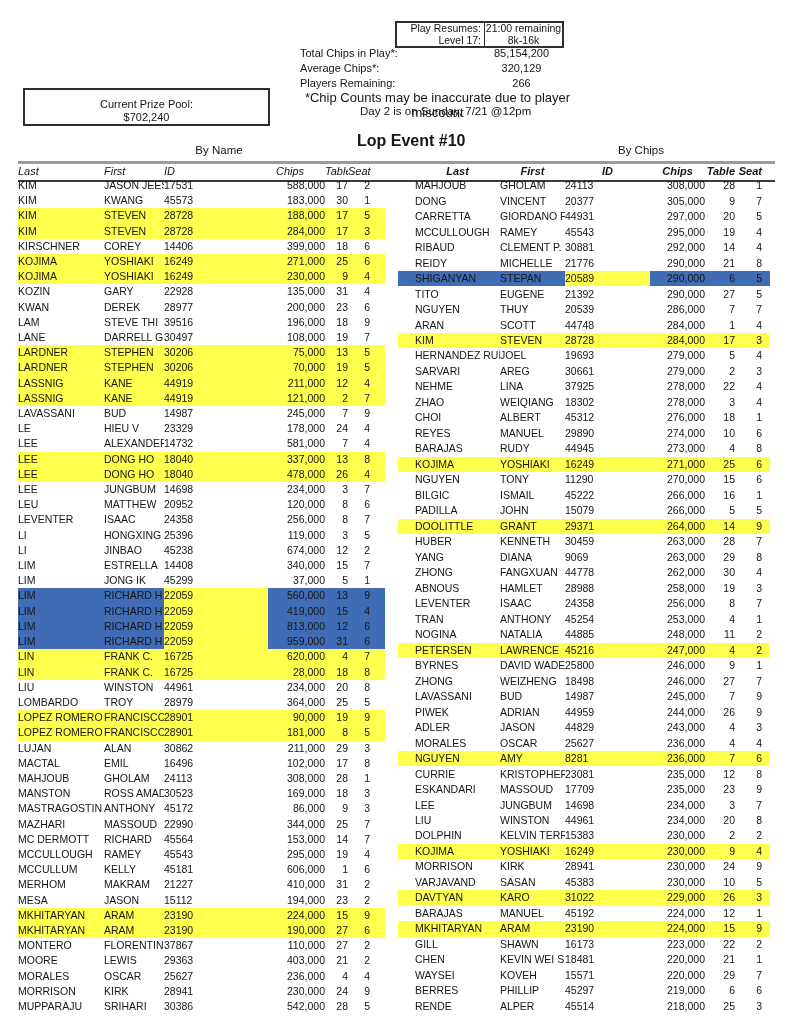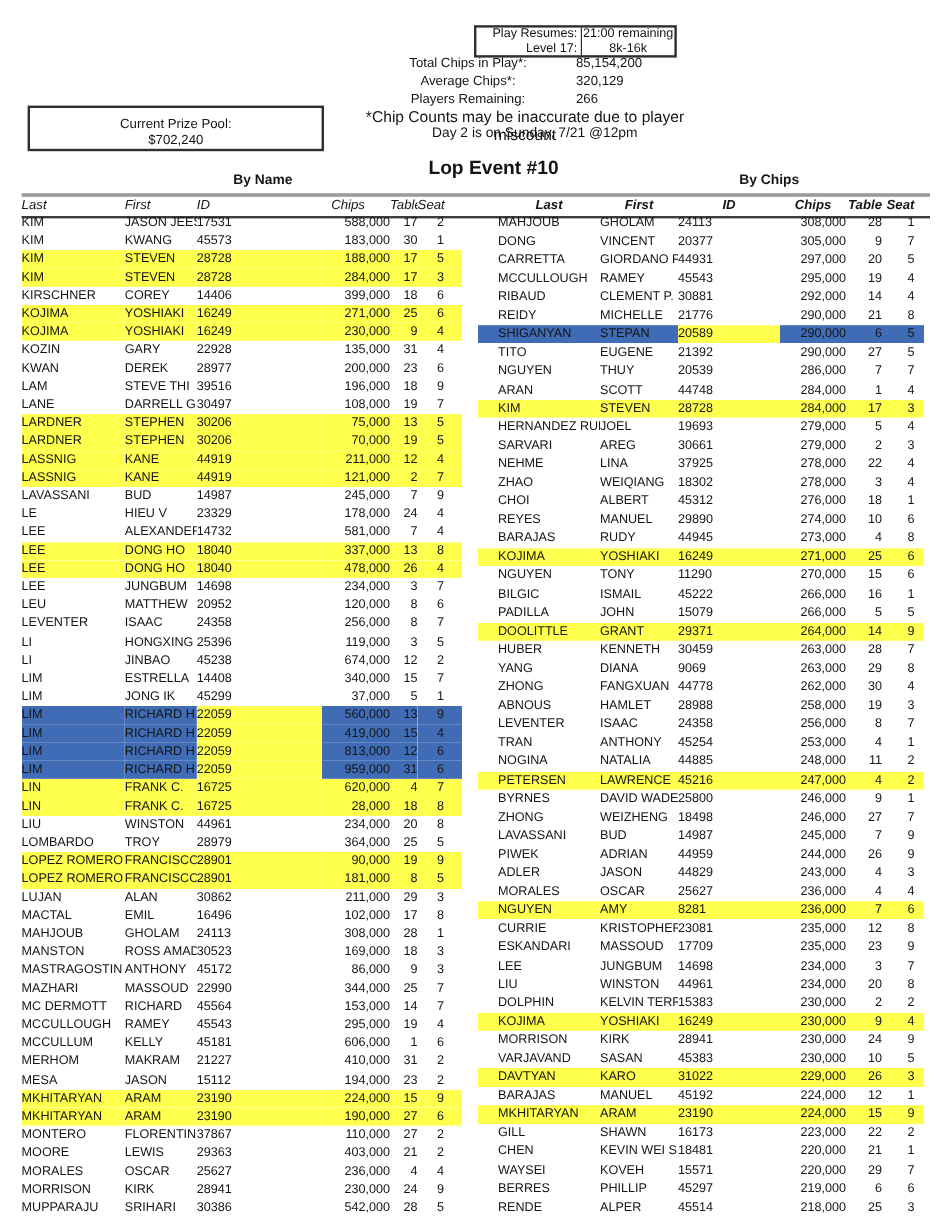--- a/index.html
+++ b/index.html
@@ -20,30 +20,30 @@
   #resume-box{
     left:395px;top:21px;width:165px;
     border:2px solid #2e2e2e;display:flex;font-size:10.5px;
   }
   #resume-box .rb-labels{width:84px;text-align:right;padding-right:3px;border-right:1.5px solid #2e2e2e;}
   #resume-box .rb-values{flex:1;text-align:center;}
   #resume-box div div{line-height:11.5px;}
 
   #stats{left:300px;top:46px;width:263px;font-size:11px;}
   .stat-row{display:flex;line-height:15px;}
-  .stat-row .s-label{width:180px;text-align:center;}
-  .stat-row .s-value{width:83px;text-align:left;}
+  .stat-row .s-label{width:180px;text-align:left;}
+  .stat-row .s-value{width:83px;text-align:center;}
 
   #note{left:295px;top:90px;width:285px;text-align:center;font-size:13px;}
   #day2{left:360px;top:105px;font-size:11.5px;font-weight:normal;}
   #event{left:357px;top:132px;font-size:16px;font-weight:bold;}
 
   
   #tables-wrap{left:18px;top:144px;width:757px;height:878px;}
-  .tbl-title{position:absolute;top:0;width:100px;text-align:center;font-weight:bold;font-size:11.5px;}
+  .tbl-title{position:absolute;top:0;width:100px;text-align:center;font-weight:normal;font-size:11.5px;}
   #byname-title{left:151px;}
   #bychips-title{left:573px;}
   #line-gray{position:absolute;top:17px;left:0;width:757px;height:3px;background:#9b9b9b;}
   #line-dark{position:absolute;top:36px;left:0;width:757px;height:2px;background:#3c3c3c;}
   .tbls{position:absolute;top:21px;left:0;display:flex;}
   table{border-collapse:collapse;table-layout:fixed;font-size:10.5px;}
   #tbl-left{width:367px;}
   #tbl-right{width:372px;margin-left:13px;}
   th,td{padding:0;height:15.2px;line-height:15.2px;white-space:nowrap;overflow:hidden;font-weight:normal;text-align:left;}
   thead th{height:13px;line-height:13px;font-size:11px;font-style:italic;}

